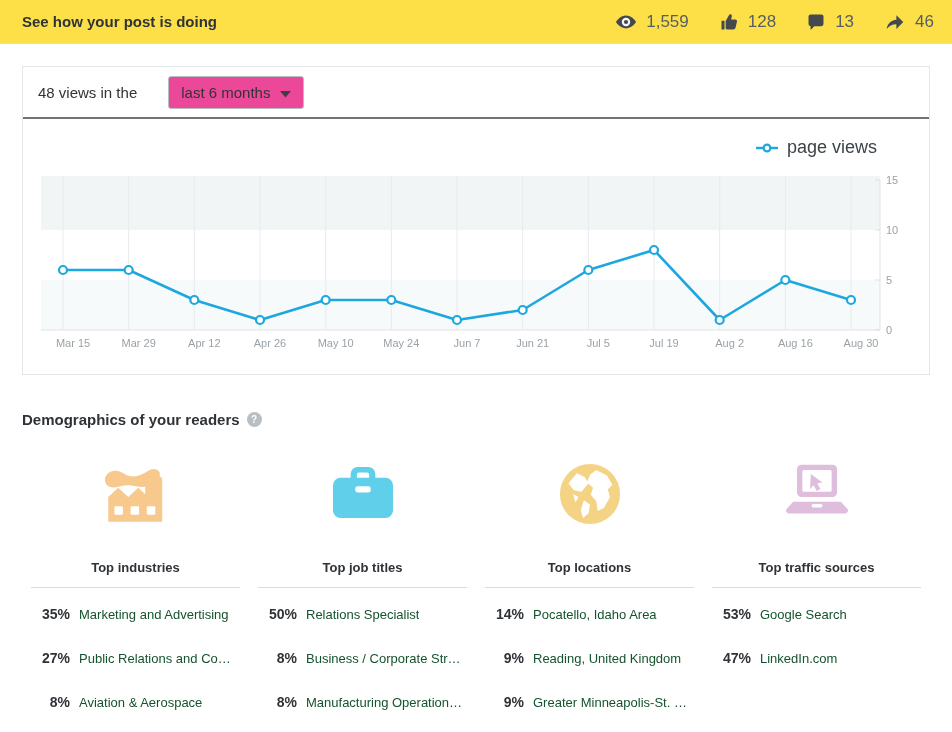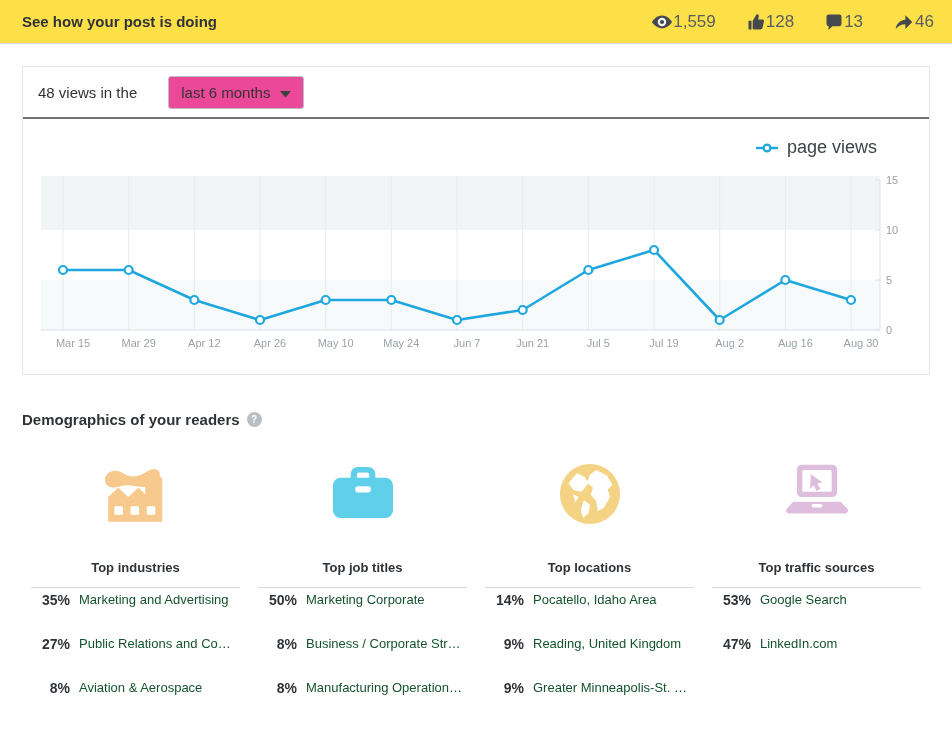--- a/index.html
+++ b/index.html
@@ -3,21 +3,21 @@
 <meta charset="utf-8">
 <style>
   * { margin:0; padding:0; box-sizing:border-box; }
   html,body { width:952px; height:732px; background:#fff; font-family:"Liberation Sans", sans-serif; color:#333; overflow:hidden; }
 
   
   .topbar { height:44px; background:#fde047; border-bottom:1px solid #d9dcde;
             display:flex; align-items:center; justify-content:space-between; padding:0 18px 0 22px; }
   .topbar-title { font-size:15px; font-weight:bold; color:#2f3337; }
   .stats { display:flex; align-items:center; gap:30px; }
-  .stat { display:flex; align-items:center; }
+  .stat { display:flex; align-items:center; gap:9px; }
   .stat svg { display:block; }
   .stat-value { font-size:17px; color:#585e63; }
 
   
   .card { margin:22px 22px 0 22px; border:1px solid #e3e5e7; background:#fff; }
   .card-header { height:52px; display:flex; align-items:center; padding-left:15px; border-bottom:2px solid #737373;gap:20px; }
   .views-text { font-size:15px; color:#333; }
   .range-btn { margin-left:11px; display:flex; align-items:center; gap:10px; background:#ec4899;
                border:1px solid #b9bdc1; border-radius:3px; padding:7px 12px; font-size:15px; color:#333; cursor:pointer;
                font-family:"Liberation Sans", sans-serif; }
@@ -30,21 +30,21 @@
   .demo-section { margin:36px 22px 0 22px; }
   .demo-title-row { display:flex; align-items:center; gap:7px; }
   .demo-title { font-size:15px; font-weight:bold; color:#2f3337; }
   .help-badge { width:15px; height:15px; border-radius:50%; background:#b7bec4; color:#fff;
                 font-size:10px; font-weight:bold; display:flex; align-items:center; justify-content:center; cursor:pointer; }
   .demo-columns { display:flex; margin-top:28px; }
   .demo-col { width:227px; }
   .demo-icon-box { height:84px; display:flex; align-items:flex-start; justify-content:center; }
   .demo-col-title { text-align:center; font-size:13px; font-weight:bold; color:#2f3337; margin-top:20px; }
   .demo-divider { border-bottom:1px solid #d8dcdf; margin:12px 9px 4px 9px; }
-  .demo-row { display:flex; align-items:flex-start; height:44px; }
+  .demo-row { display:flex; align-items:center; height:44px; }
   .demo-pct { width:48px; text-align:right; font-size:14px; font-weight:bold; color:#2f3337; }
   .demo-label { margin-left:9px; font-size:13px; color:#14532d; white-space:nowrap; overflow:hidden; text-overflow:ellipsis; }
 
   svg text { font-family:"Liberation Sans", sans-serif; }
 </style>
 </head>
 <body>
 
 <div class="topbar">
   <div class="topbar-title">See how your post is doing</div>
@@ -205,21 +205,21 @@
         <svg width="74" height="76" viewBox="0 0 48 48">
           <path class="tint" d="M16 15v-4a4.5 4.5 0 0 1 4.5-4.5h7A4.5 4.5 0 0 1 32 11v4h-4v-3.5A1.5 1.5 0 0 0 26.5 10h-5A1.5 1.5 0 0 0 20 11.5V15Z" style="fill: rgb(95, 207, 234);"></path>
           <rect class="tint" x="4.5" y="13.5" width="39" height="26" rx="5" style="fill: rgb(95, 207, 234);"></rect>
           <rect x="19" y="19" width="10" height="4" rx="1.5" fill="#fff"></rect>
         </svg>
       </div>
       <div class="demo-col-title">Top job titles</div>
       <div class="demo-divider"></div>
       <div class="demo-row">
         <span class="demo-pct">50%</span>
-        <span class="demo-label">Marketing Corporate</span>
+        <span class="demo-label">Relations Specialist</span>
       </div>
       <div class="demo-row">
         <span class="demo-pct">8%</span>
         <span class="demo-label">Business / Corporate Str…</span>
       </div>
       <div class="demo-row">
         <span class="demo-pct">8%</span>
         <span class="demo-label">Manufacturing Operation…</span>
       </div>
     </div>

